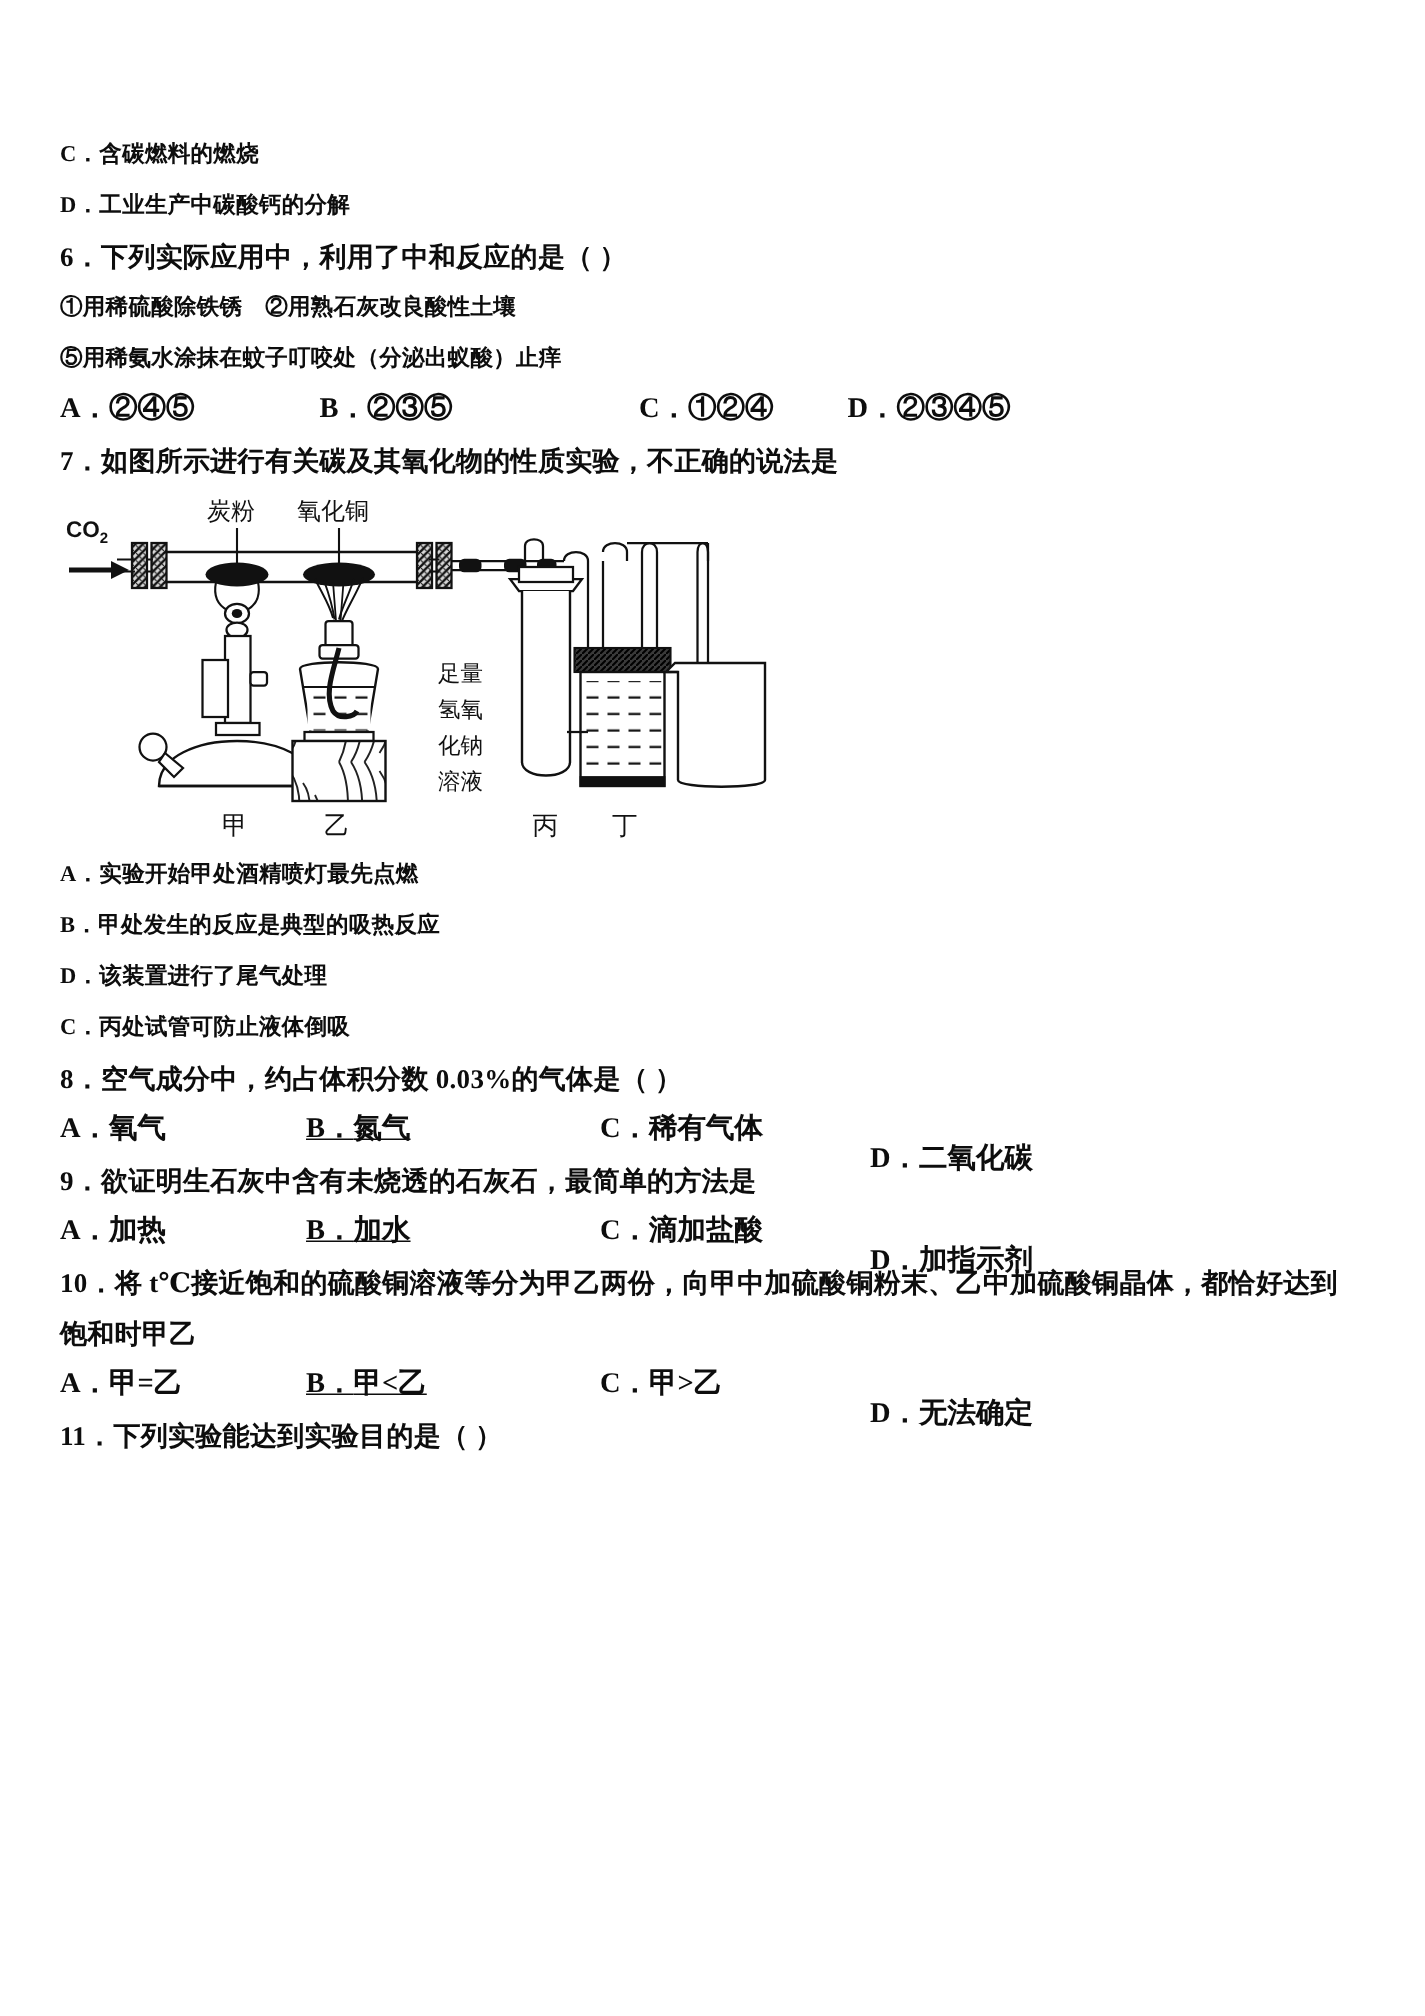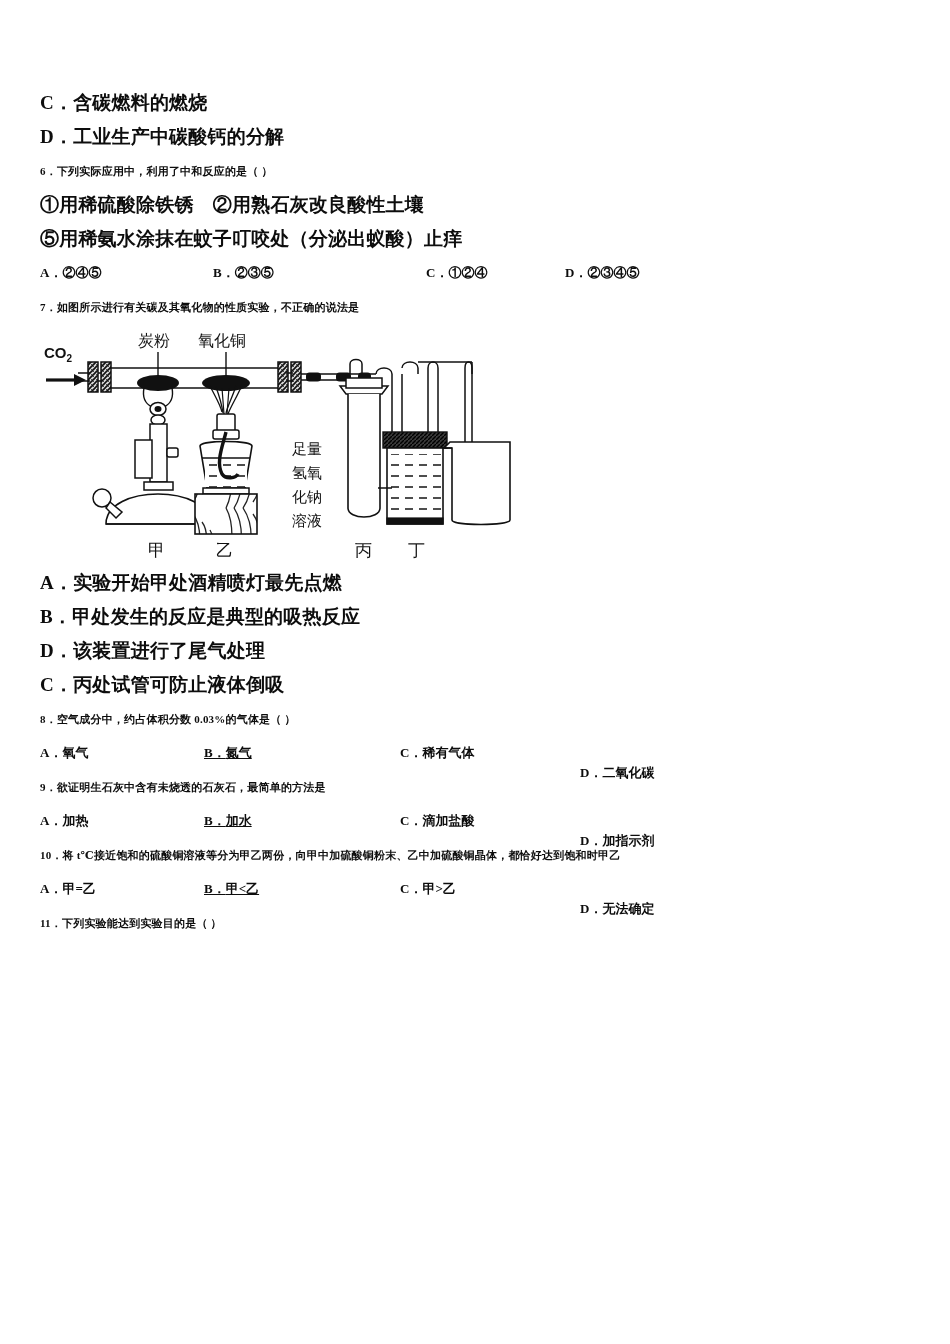--- a/index.html
+++ b/index.html
@@ -23,44 +23,44 @@
   }
   .content {
     position: absolute;
     left: 40px;
     top: 86px;
     width: 870px;
   }
 
   
   .line {
-    font-size: 19px;
+    font-size: 15px;
     line-height: 34px;
     letter-spacing: 0.2px;
     white-space: nowrap;
     font-weight: bold;
   }
 
   .qline {
-    font-size: 11px;
+    font-size: 18px;
     line-height: 34px;
     font-weight: bold;
     letter-spacing: 0.2px;
   }
 
   .opt-label {
     font-family: "Liberation Serif", "DejaVu Serif", serif;
     font-weight: bold;
   }
 
   
   .optrow {
     position: relative;
     height: 34px;
-    font-size: 13px;
+    font-size: 19px;
     line-height: 34px;
     font-weight: bold;
   }
   .optrow > span {
     position: absolute;
     white-space: nowrap;
   }
   .c0 { left: 0; }
   .c1 { left: 173px; }
   .c2 { left: 350px; margin-left: 36px; }

